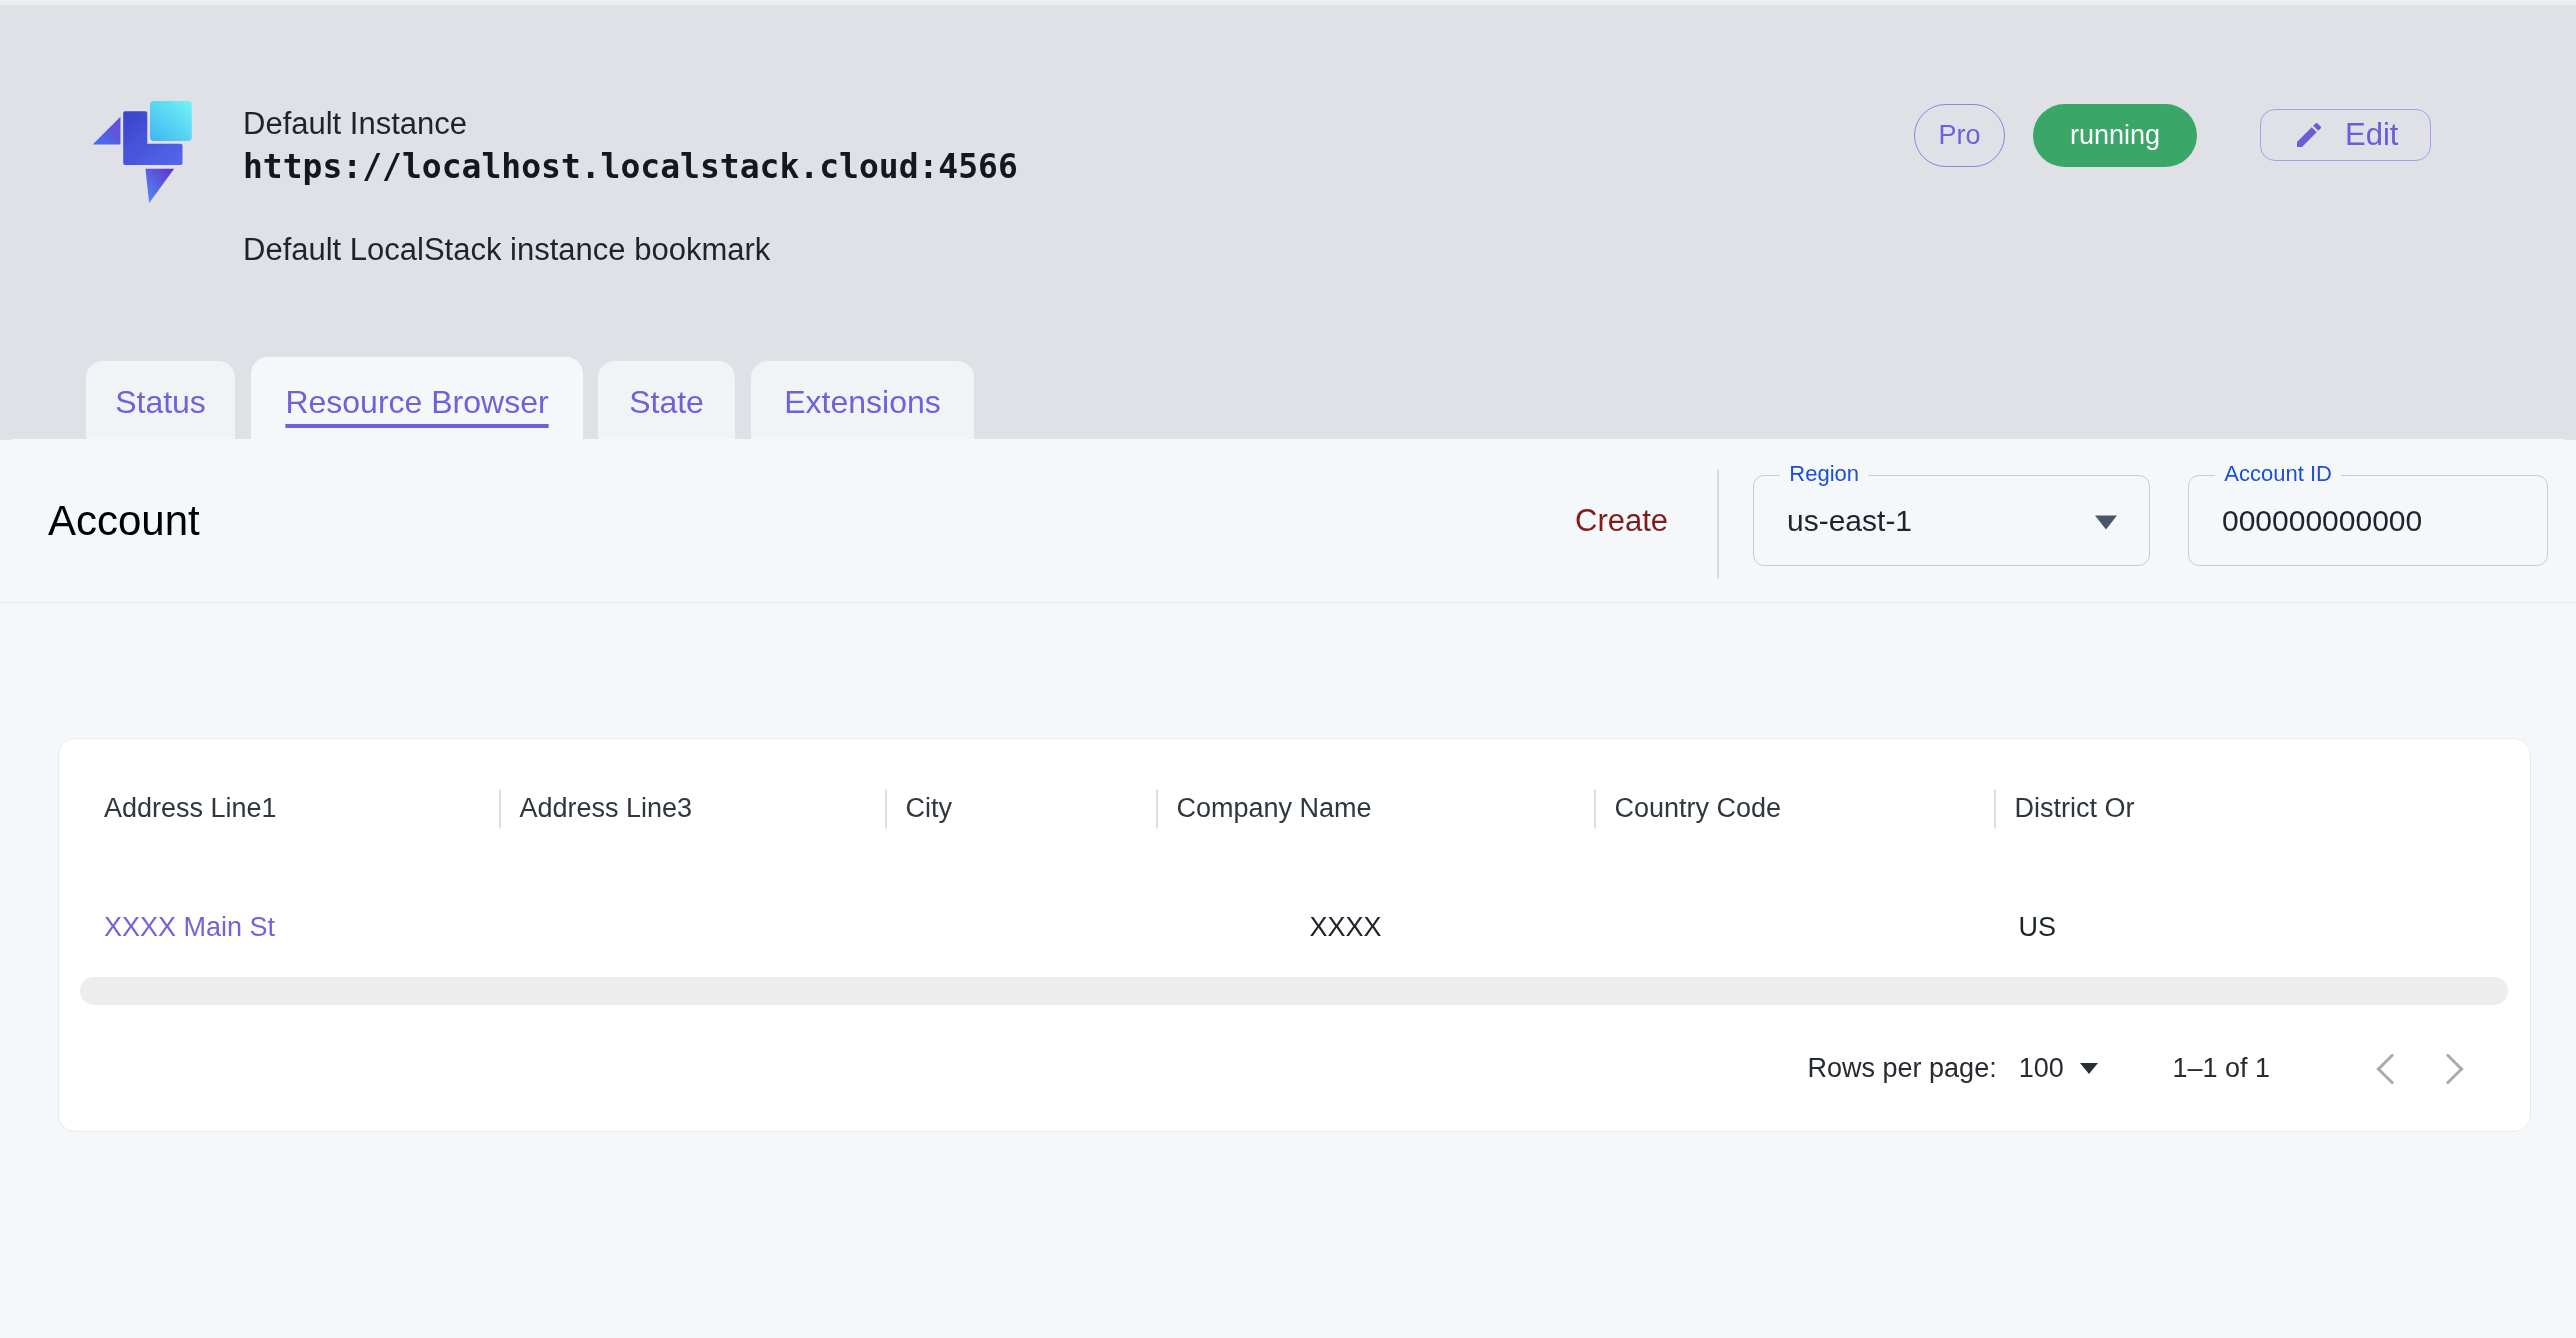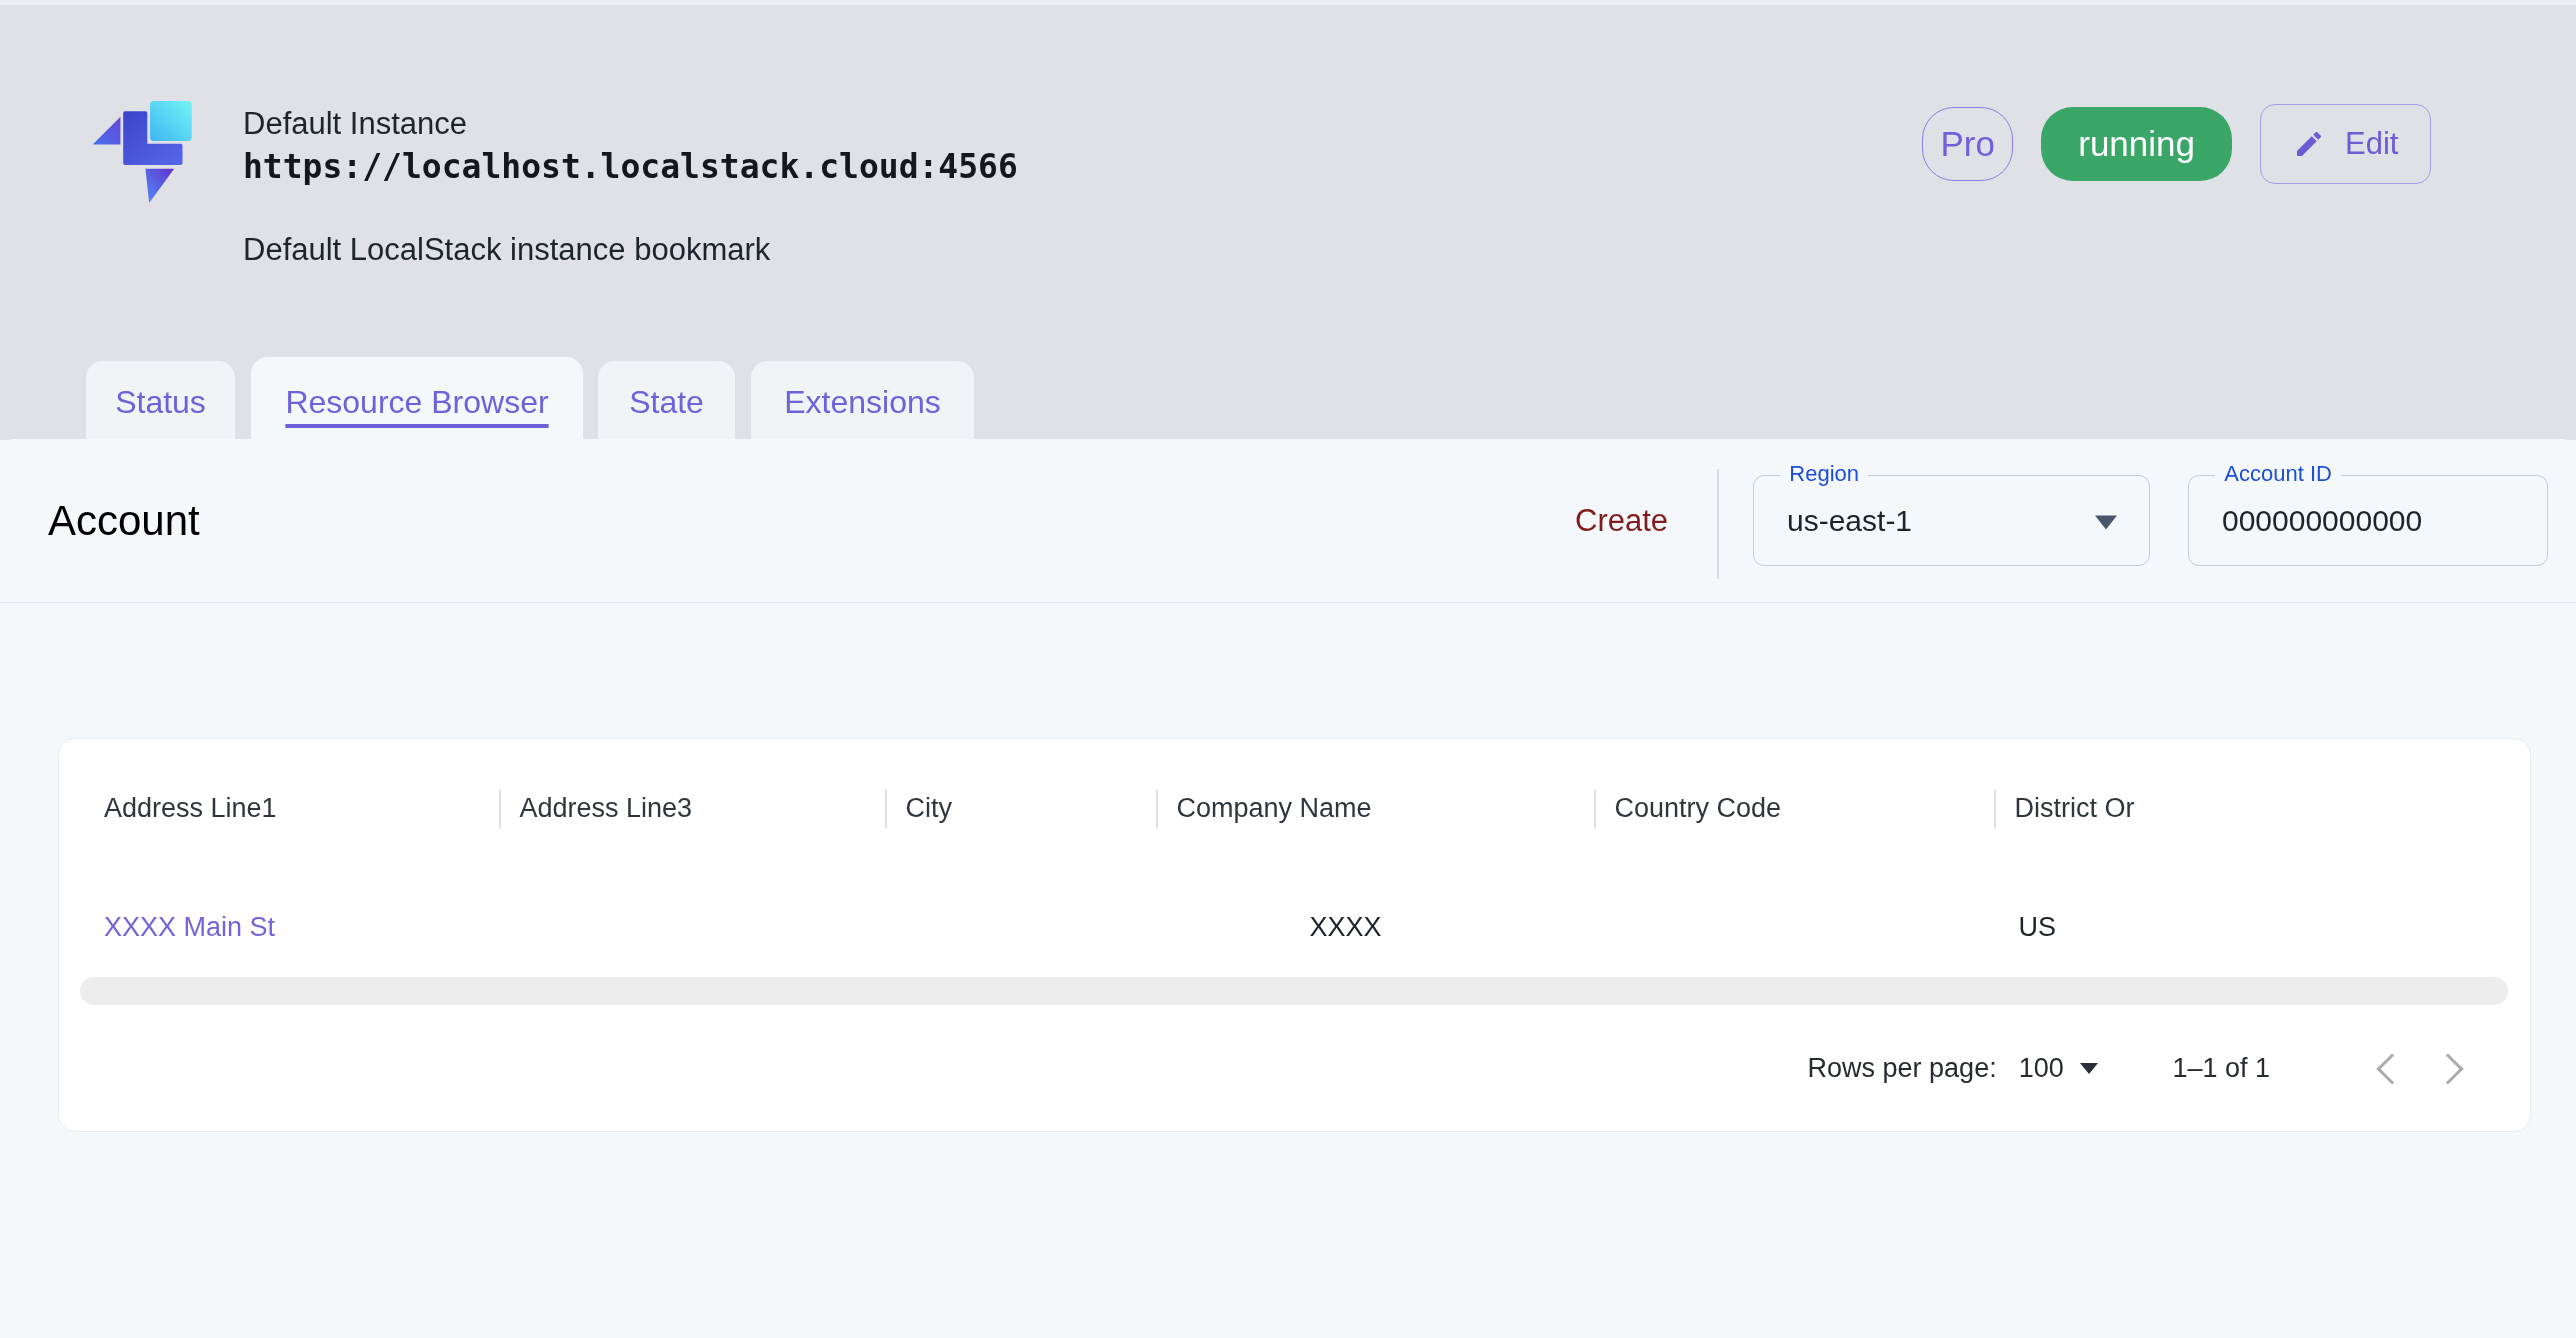--- a/index.html
+++ b/index.html
@@ -11,26 +11,26 @@
   }
   
   .topstrip{position:absolute;top:0;left:0;right:0;height:4.6px;background:#eceef1;}
   .header{position:absolute;top:4.6px;left:0;right:0;height:435px;background:#dfe1e6;}
   .logo{position:absolute;left:88px;top:84px;width:126px;height:126px;}
   .head-text{position:absolute;left:243px;top:98px;}
   .head-title{font-size:31px;line-height:41px;color:#1d242c;}
   .head-url{font-family:"DejaVu Sans Mono","Liberation Mono",monospace;font-weight:700;font-size:33px;line-height:46px;color:#14181d;}
   .head-sub{font-size:31px;line-height:41px;color:#1d242c;margin-top:39px;}
   .head-actions{position:absolute;top:99px;right:145px;display:flex;align-items:center;gap:28px;}
-  .chip{display:inline-flex;align-items:center;justify-content:center;height:74px;border-radius:32px;font-size:35px;}
+  .chip{display:inline-flex;align-items:center;justify-content:center;height:63px;border-radius:32px;font-size:27px;}
   .chip-pro{width:91px;border:1.9px solid #8d80e0;color:#6f61d9;background:transparent;}
   .chip-running{padding:0 37px;background:#3aa768;color:#ffffff;}
-  .edit-btn{display:inline-flex;align-items:center;justify-content:center;gap:20.4px;height:80px;width:171px;
+  .edit-btn{display:inline-flex;align-items:center;justify-content:center;gap:20.4px;height:52px;width:171px;
     border:1.9px solid #a99cec;border-radius:15px;background:transparent;color:#6d5cd3;font-size:31px;cursor:pointer;
-    font-family:inherit;}
+    font-family:inherit;margin-left:35px;}
   
   .tabs{position:absolute;left:0;top:356px;height:84px;}
   .tab{position:absolute;top:0;height:84px;display:flex;align-items:center;justify-content:center;
     background:#f1f4f7;border-radius:16.7px 16.7px 0 0;color:#6f61d9;font-size:32px;cursor:pointer;}
   .tab.active{top:-3.7px;height:91px;background:#f5f8fb;}
   .tab.active .tab-label{text-decoration:underline;text-decoration-thickness:3.7px;text-underline-offset:11px;}
   .tab-status{left:86px;width:149px;}
   .tab-resource{left:251px;width:332px;}
   .tab-state{left:598px;width:137px;}
   .tab-extensions{left:751px;width:223px;}

